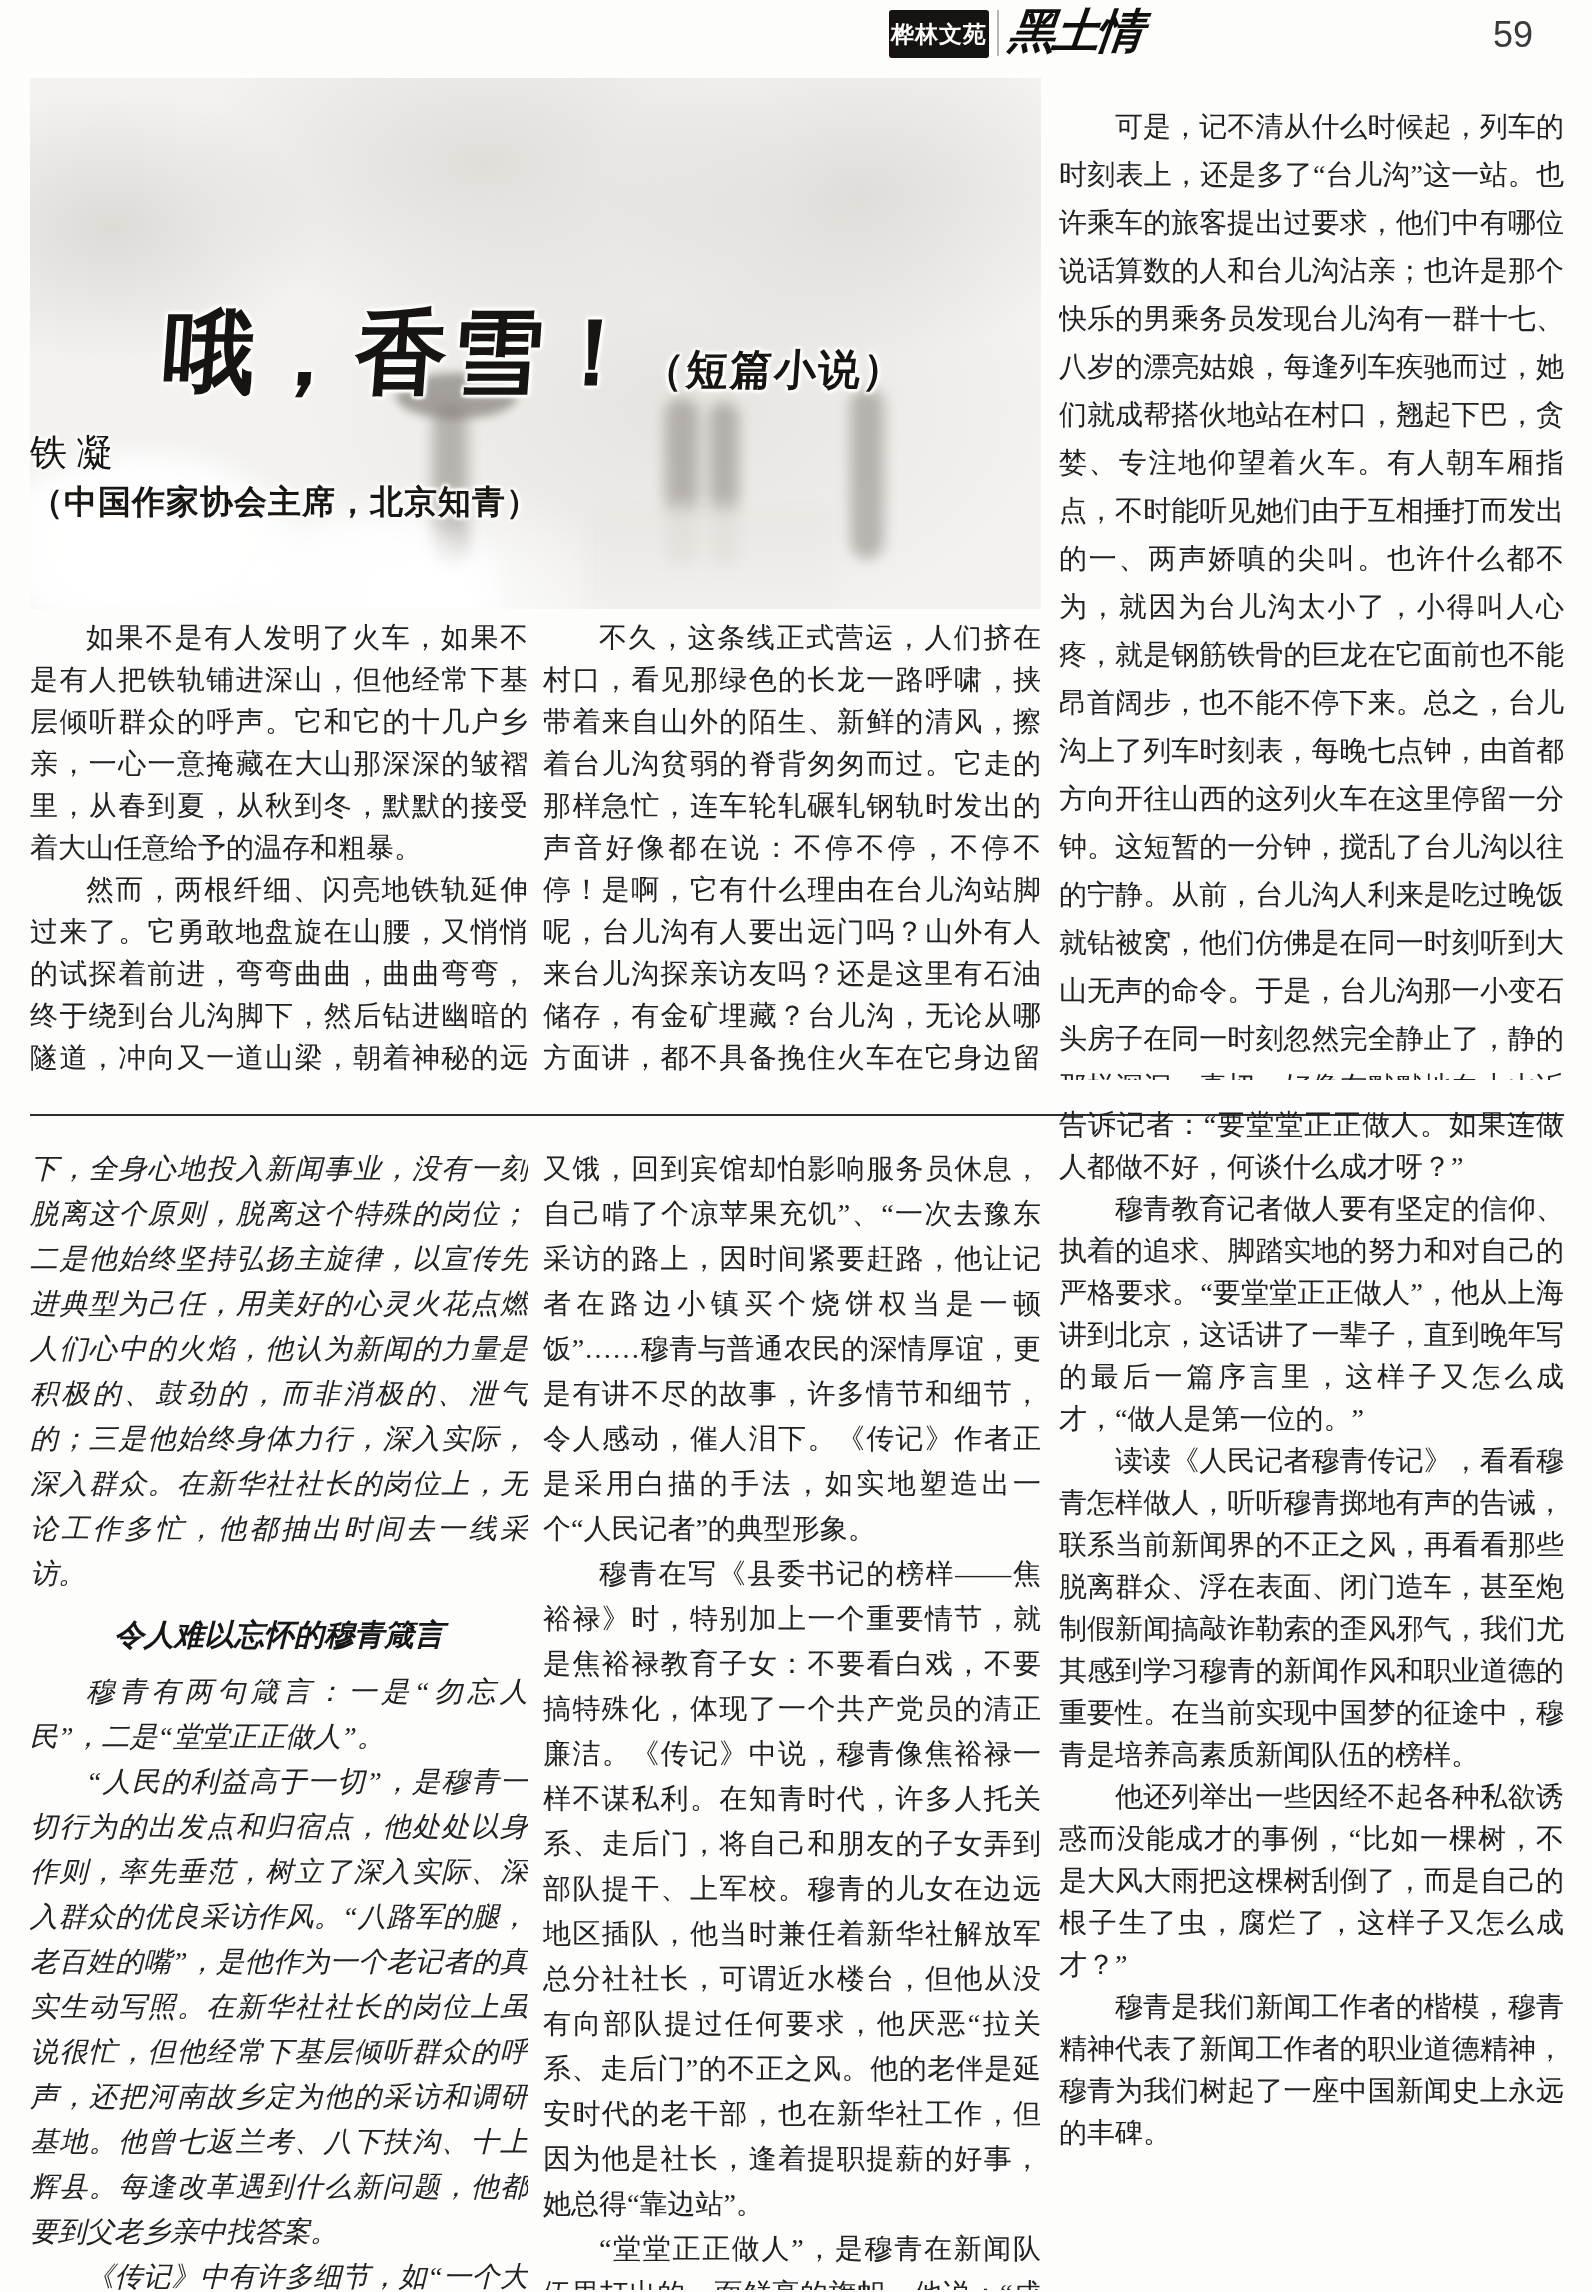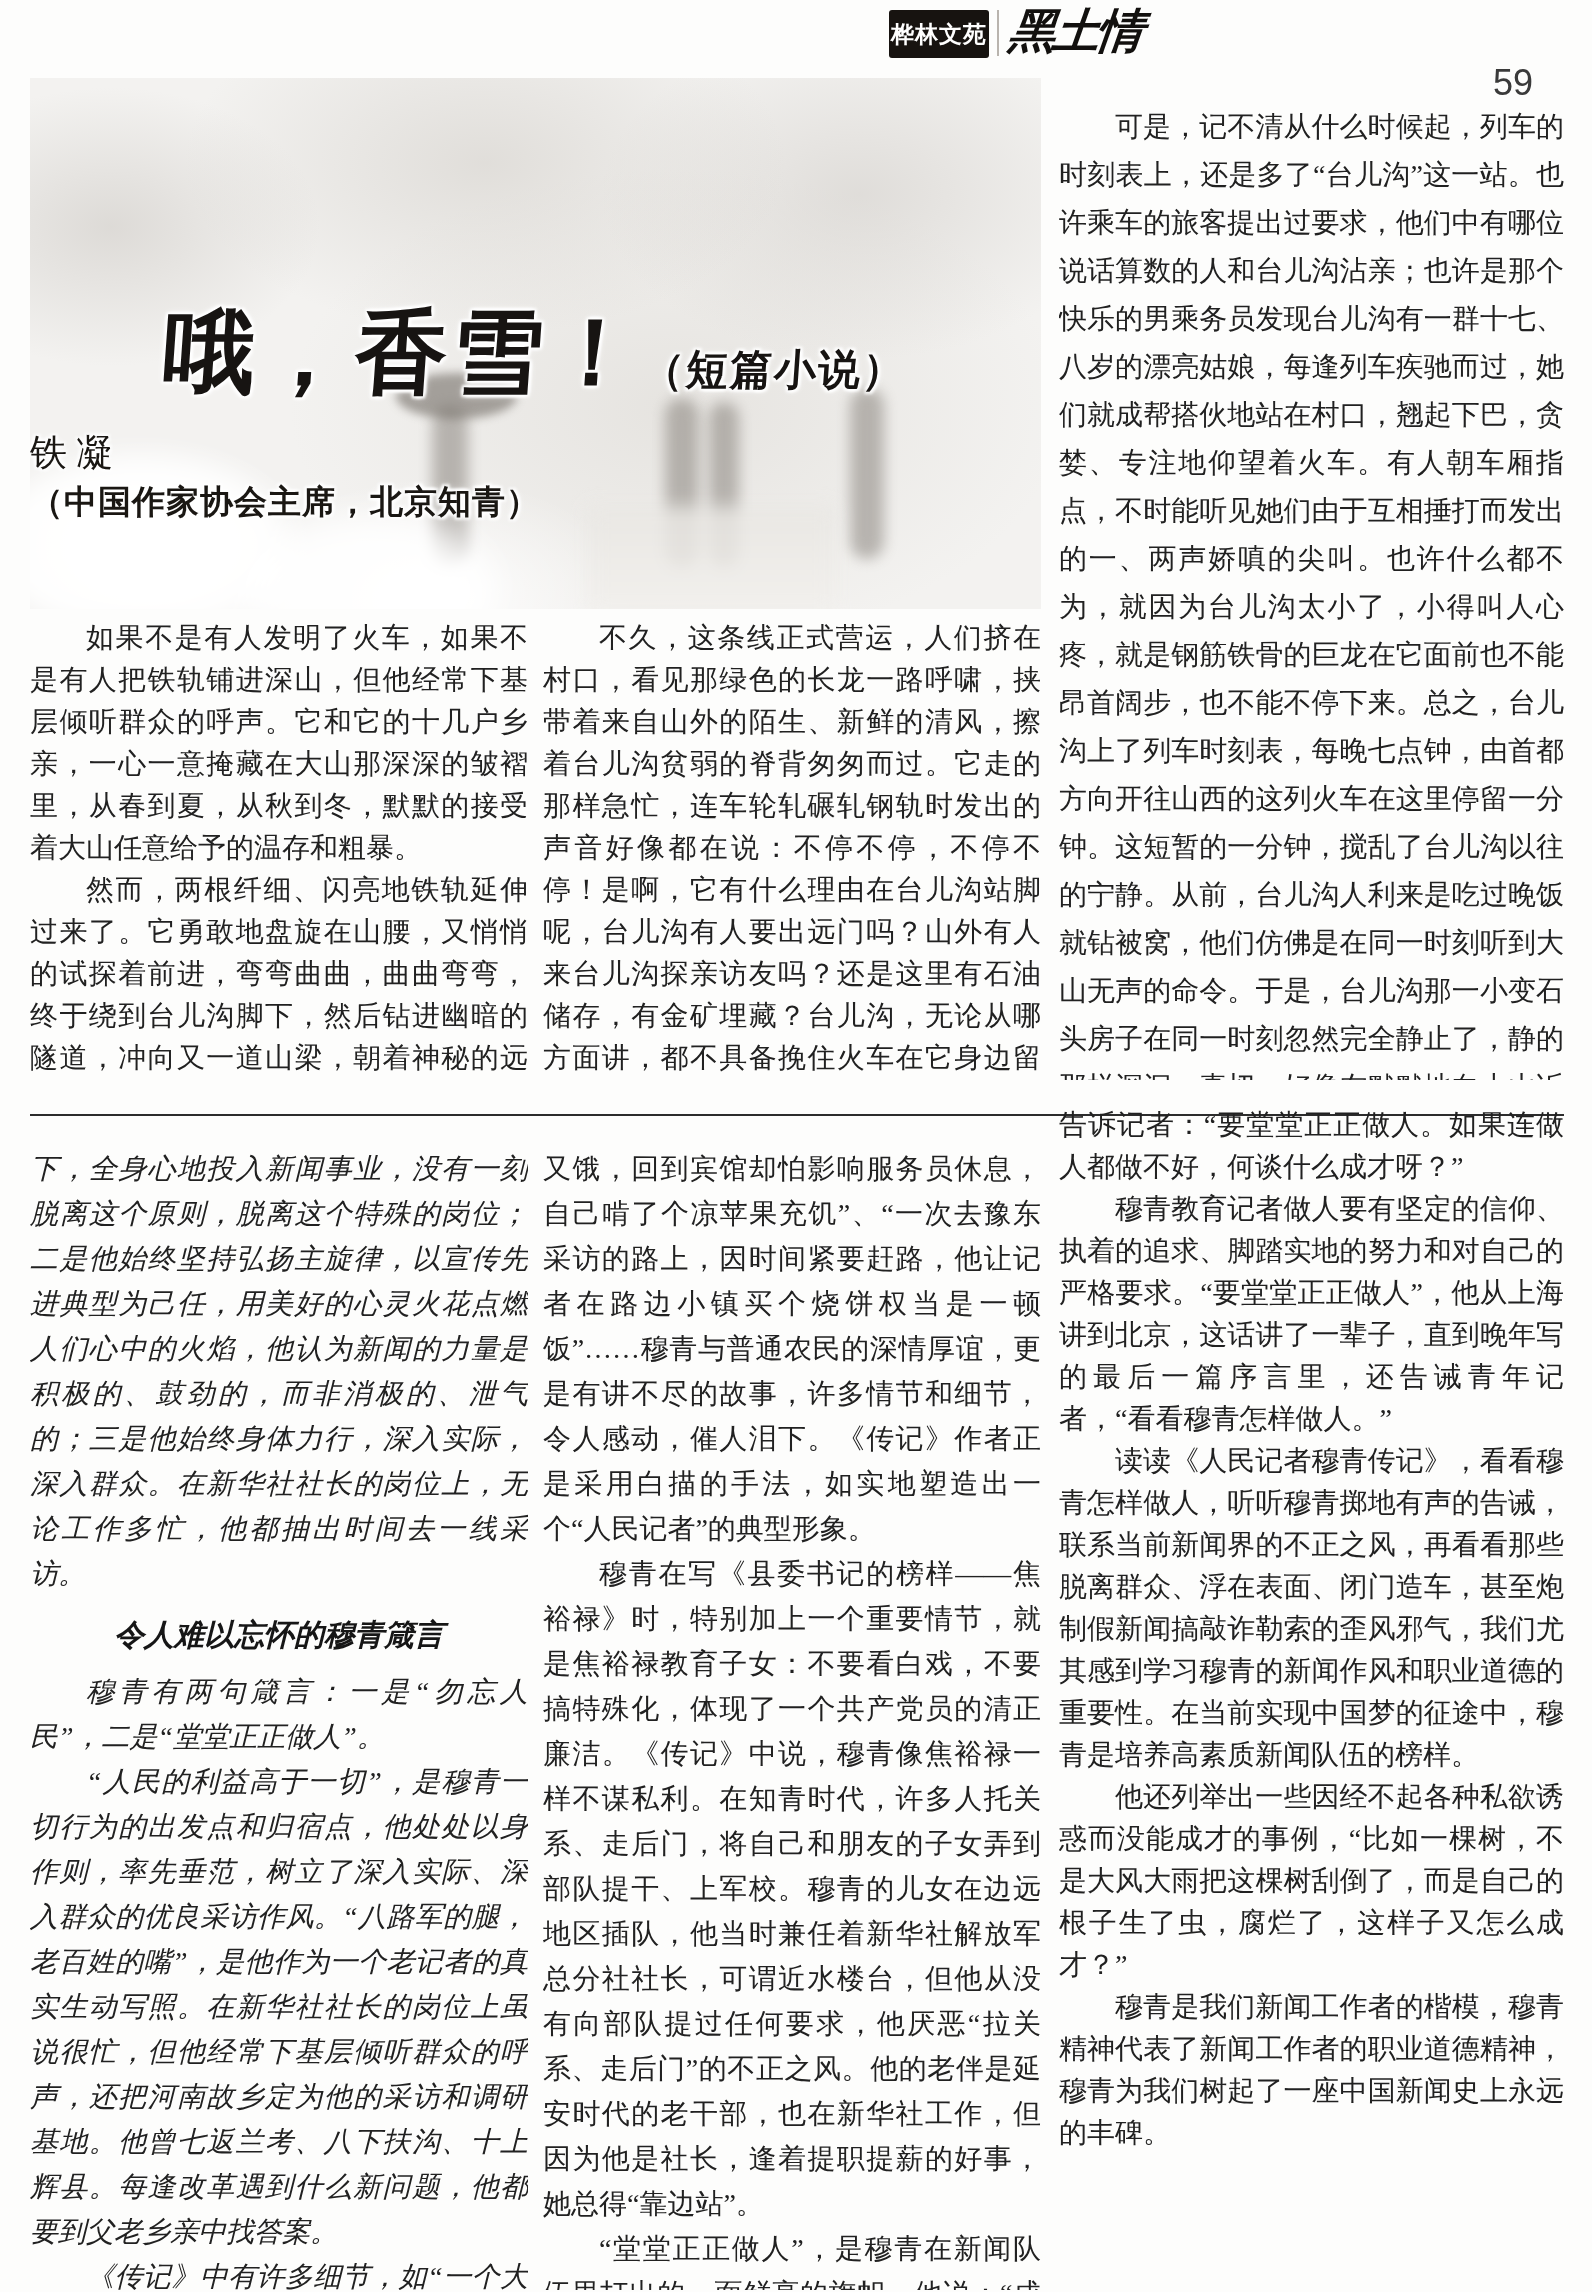--- a/index.html
+++ b/index.html
@@ -9,21 +9,21 @@
   
   .hdr-box{position:absolute;left:889px;top:10px;width:100px;height:48px;background:#171310;
            color:#fff;display:flex;align-items:center;justify-content:center;
            font-family:"Liberation Sans","DejaVu Sans",sans-serif;font-weight:bold;
            font-size:23px;letter-spacing:1px;border-radius:3px;text-align:right;}
   .hdr-divider{position:absolute;left:997px;top:10px;width:2px;height:46px;background:#b9b4ae;}
   .hdr-logo{position:absolute;left:1009px;top:0px;width:139px;font-size:47px;font-weight:bold;
             font-style:italic;letter-spacing:-3px;color:#12100e;transform:skewX(-6deg);
             font-family:"DejaVu Serif","Liberation Serif",serif;}
   .hdr-page{position:absolute;left:1493px;top:14px;font-size:36px;color:#3a3a3a;
-            font-family:"Liberation Sans","DejaVu Sans",sans-serif;margin-top:48px;}
+            font-family:"Liberation Sans","DejaVu Sans",sans-serif;}
 
   
   .photo{position:absolute;left:30px;top:78px;width:1011px;height:531px;overflow:hidden;
          background:
            radial-gradient(ellipse 229px 149px at 12% 88%, rgba(255,255,255,.97), rgba(255,255,255,0) 72%),
            radial-gradient(ellipse 279px 169px at 40% 98%, rgba(255,255,255,.92), rgba(255,255,255,0) 72%),
            radial-gradient(ellipse 299px 199px at 8% 28%, rgba(203,199,194,.55), rgba(203,199,194,0) 70%),
            radial-gradient(ellipse 418px 239px at 45% 16%, rgba(206,202,196,.5), rgba(206,202,196,0) 72%),
            radial-gradient(ellipse 358px 229px at 82% 22%, rgba(204,200,195,.5), rgba(204,200,195,0) 72%),
            radial-gradient(ellipse 517px 318px at 64% 62%, rgba(221,218,213,.6), rgba(221,218,213,0) 75%),
@@ -109,20 +109,20 @@
       <p class="para indent">“人民的利益高于一切”，是穆青一切行为的出发点和归宿点，他处处以身作则，率先垂范，树立了深入实际、深入群众的优良采访作风。“八路军的腿，老百姓的嘴”，是他作为一个老记者的真实生动写照。在新华社社长的岗位上虽说很忙，但他经常下基层倾听群众的呼声，还把河南故乡定为他的采访和调研基地。他曾七返兰考、八下扶沟、十上辉县。每逢改革遇到什么新问题，他都要到父老乡亲中找答案。</p>
       <p class="para indent">《传记》中有许多细节，如“一个大雪纷飞的夜晚，因道路堵塞，他回到郑州已是凌晨，忙碌采访一天的他又冷</p>
     </div>
   <div class="col" id="a-col2">
       <p class="para">又饿，回到宾馆却怕影响服务员休息，自己啃了个凉苹果充饥”、“一次去豫东采访的路上，因时间紧要赶路，他让记者在路边小镇买个烧饼权当是一顿饭”……穆青与普通农民的深情厚谊，更是有讲不尽的故事，许多情节和细节，令人感动，催人泪下。《传记》作者正是采用白描的手法，如实地塑造出一个“人民记者”的典型形象。</p>
       <p class="para indent">穆青在写《县委书记的榜样——焦裕禄》时，特别加上一个重要情节，就是焦裕禄教育子女：不要看白戏，不要搞特殊化，体现了一个共产党员的清正廉洁。《传记》中说，穆青像焦裕禄一样不谋私利。在知青时代，许多人托关系、走后门，将自己和朋友的子女弄到部队提干、上军校。穆青的儿女在边远地区插队，他当时兼任着新华社解放军总分社社长，可谓近水楼台，但他从没有向部队提过任何要求，他厌恶“拉关系、走后门”的不正之风。他的老伴是延安时代的老干部，也在新华社工作，但因为他是社长，逢着提职提薪的好事，她总得“靠边站”。</p>
       <p class="para indent">“堂堂正正做人”，是穆青在新闻队伍里打出的一面鲜亮的旗帜。他说：“成才最基本的东西是如何做人。”他</p>
     </div>
   <div class="col" id="a-col3">
       <p class="para">告诉记者：“要堂堂正正做人。如果连做人都做不好，何谈什么成才呀？”</p>
-      <p class="para indent">穆青教育记者做人要有坚定的信仰、执着的追求、脚踏实地的努力和对自己的严格要求。“要堂堂正正做人”，他从上海讲到北京，这话讲了一辈子，直到晚年写的最后一篇序言里，还告诫青年记者，“看看穆青怎样做人。”</p>
+      <p class="para indent">穆青教育记者做人要有坚定的信仰、执着的追求、脚踏实地的努力和对自己的严格要求。“要堂堂正正做人”，他从上海讲到北京，这话讲了一辈子，直到晚年写的最后一篇序言里，这样子又怎么成才，“做人是第一位的。”</p>
       <p class="para indent">读读《人民记者穆青传记》，看看穆青怎样做人，听听穆青掷地有声的告诫，联系当前新闻界的不正之风，再看看那些脱离群众、浮在表面、闭门造车，甚至炮制假新闻搞敲诈勒索的歪风邪气，我们尤其感到学习穆青的新闻作风和职业道德的重要性。在当前实现中国梦的征途中，穆青是培养高素质新闻队伍的榜样。</p>
       <p class="para indent">他还列举出一些因经不起各种私欲诱惑而没能成才的事例，“比如一棵树，不是大风大雨把这棵树刮倒了，而是自己的根子生了虫，腐烂了，这样子又怎么成才？”</p>
       <p class="para indent">穆青是我们新闻工作者的楷模，穆青精神代表了新闻工作者的职业道德精神，穆青为我们树起了一座中国新闻史上永远的丰碑。</p>
     </div>
 
 </div>
 
 
 </body></html>

